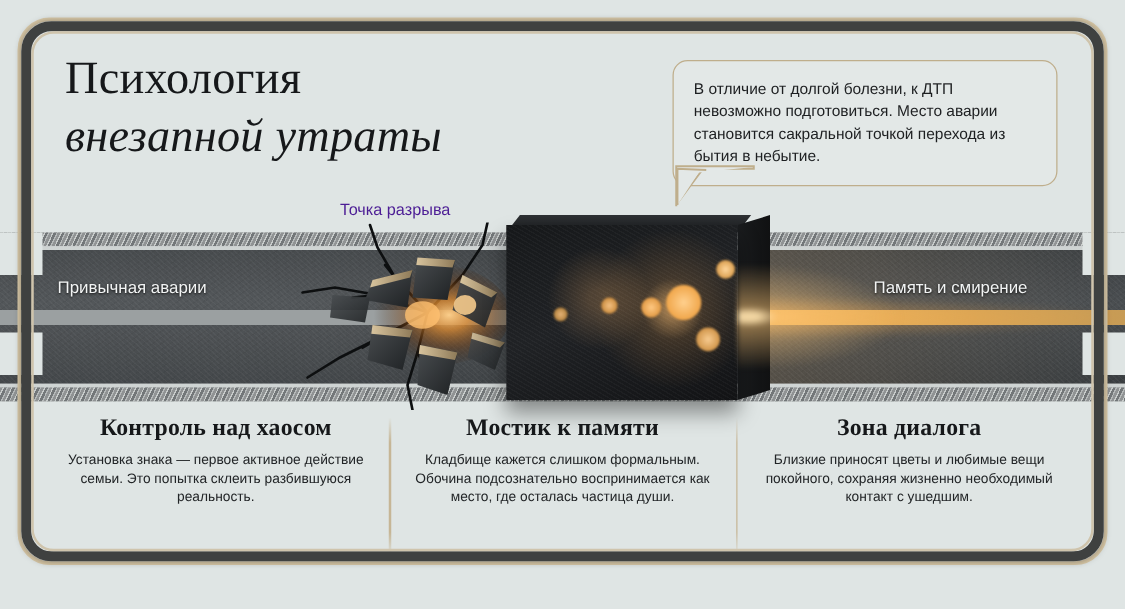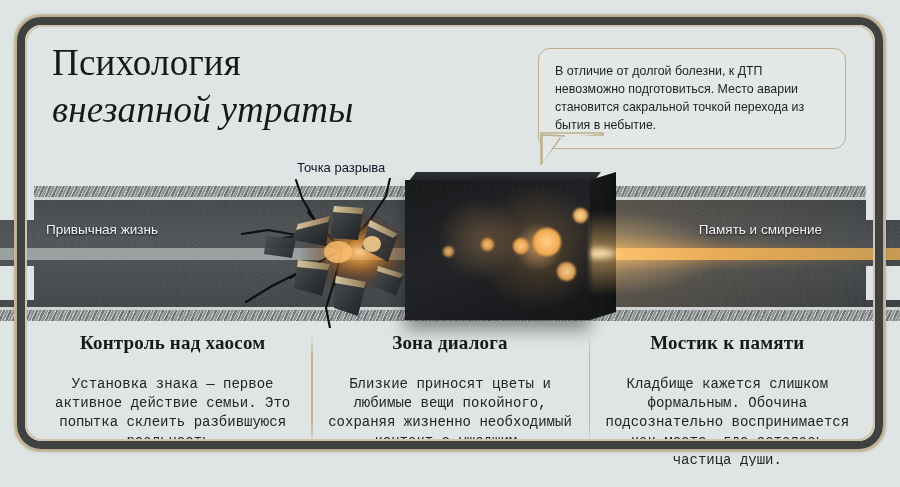--- a/index.html
+++ b/index.html
@@ -148,33 +148,33 @@
   }
 
   
   .cols{position:absolute;left:34px;top:332px;width:832px;height:124px;display:flex;z-index:20;}
   .col{flex:1;position:relative;padding:0 14px;box-sizing:border-box;text-align:center;}
   .col + .col::before{
     content:"";position:absolute;left:0;top:2px;width:1.6px;height:112px;
     background:linear-gradient(180deg,rgba(198,182,150,0),#c6b696 18%,#c6b696 82%,rgba(198,182,150,0));
   }
   .col h3{
-    margin:0 0 21px 0;
+    margin:0 0 7px 0;
     font-family:"Liberation Serif", serif;
     font-size:19px;font-weight:700;color:#16181a;letter-spacing:.2px;
   }
   .col p{
     margin:0;
-    font-size:14px;line-height:1.36;color:#222527;
-    font-family:Liberation Mono, monospace;
+    font-size:11px;line-height:1.36;color:#222527;
+    font-family:Liberation Sans, sans-serif;
   }
 
   .pin-label{
     position:absolute;left:272px;top:160px;
-    font-size:13px;color:#0f172a;z-index:23;white-space:nowrap;margin-left:25px;
+    font-size:13px;color:#4c1d95;z-index:23;white-space:nowrap;
   }
 </style>
 </head>
 <body>
 
 <div id="stage">
 
   <div class="title">
     <span>Психология</span>
     <span class="l2">внезапной утраты</span>
@@ -192,21 +192,21 @@
   <div class="band">
     <div class="kerb top"></div>
     <div class="kerb-line t"></div>
     <div class="asphalt"></div>
     <div class="road-shade-right"></div>
     <div class="lane"></div>
     <div class="lane-glow"></div>
     <div class="kerb-line b"></div>
     <div class="kerb bot"></div>
 
-    <div class="band-label left">Привычная жизнь</div>
+    <div class="band-label left">Привычная аварии</div>
     <div class="band-label right">Память и смирение</div>
   </div>
 
   <svg class="crack" viewBox="0 0 200 150">
     <defs>
       <radialGradient id="coreGlow" cx="58%" cy="50%" r="52%">
         <stop offset="0%" stop-color="#ffd08a" stop-opacity=".95"></stop>
         <stop offset="28%" stop-color="#e08b2e" stop-opacity=".75"></stop>
         <stop offset="62%" stop-color="#7a4212" stop-opacity=".45"></stop>
         <stop offset="100%" stop-color="#2a1607" stop-opacity="0"></stop>
@@ -267,26 +267,26 @@
   </div>
 
   <div class="pin-label">Точка разрыва</div>
 
   <div class="cols">
     <div class="col">
       <h3>Контроль над хаосом</h3>
       <p>Установка знака — первое активное действие семьи. Это попытка склеить разбившуюся реальность.</p>
     </div>
     <div class="col">
+      <h3>Мостик к памяти</h3>
+      <p>Кладбище кажется слишком формальным. Обочина подсознательно воспринимается как место, где осталась частица души.</p>
+    </div>
+    <div class="col">
       <h3>Зона диалога</h3>
       <p>Близкие приносят цветы и любимые вещи покойного, сохраняя жизненно необходимый контакт с ушедшим.</p>
-    </div>
-    <div class="col">
-      <h3>Мостик к памяти</h3>
-      <p>Кладбище кажется слишком формальным. Обочина подсознательно воспринимается как место, где осталась частица души.</p>
     </div>
   </div>
 
   <div class="corner-mask cm-tl"></div>
   <div class="corner-mask cm-tr"></div>
   <div class="corner-mask cm-bl"></div>
   <div class="corner-mask cm-br"></div>
   <div class="frame-outer"></div>
   <div class="frame-mid"></div>
   <div class="frame-inner"></div>

